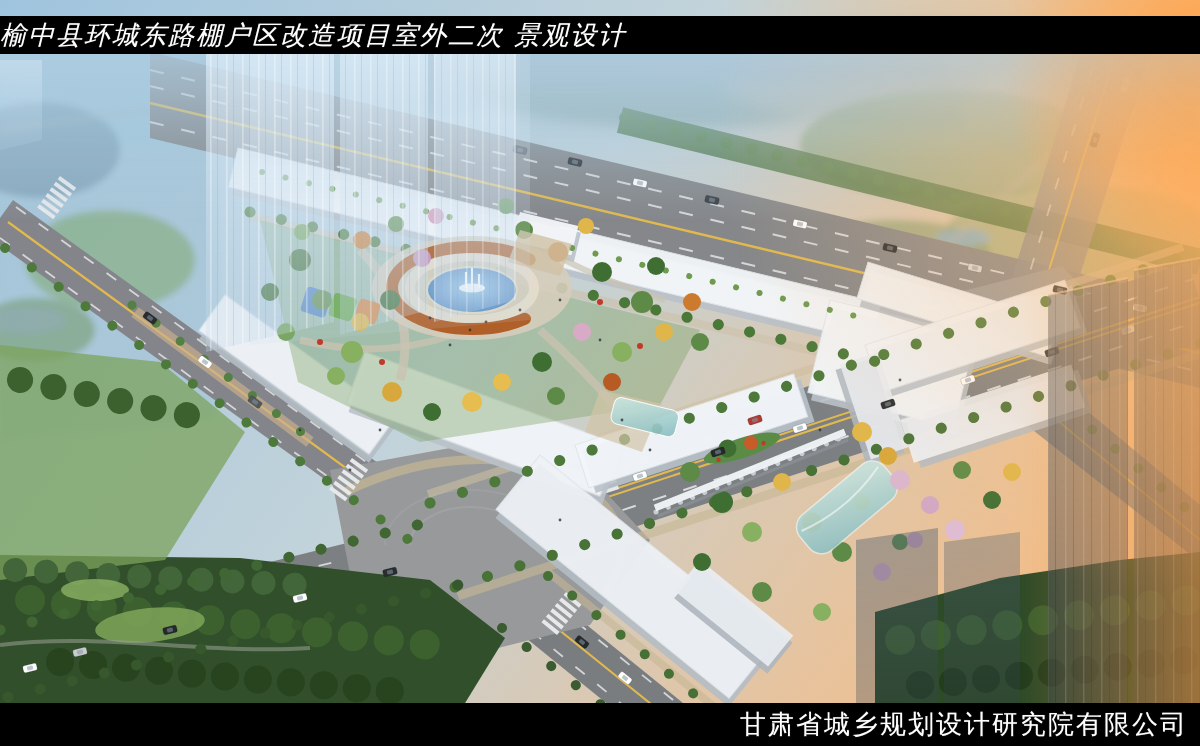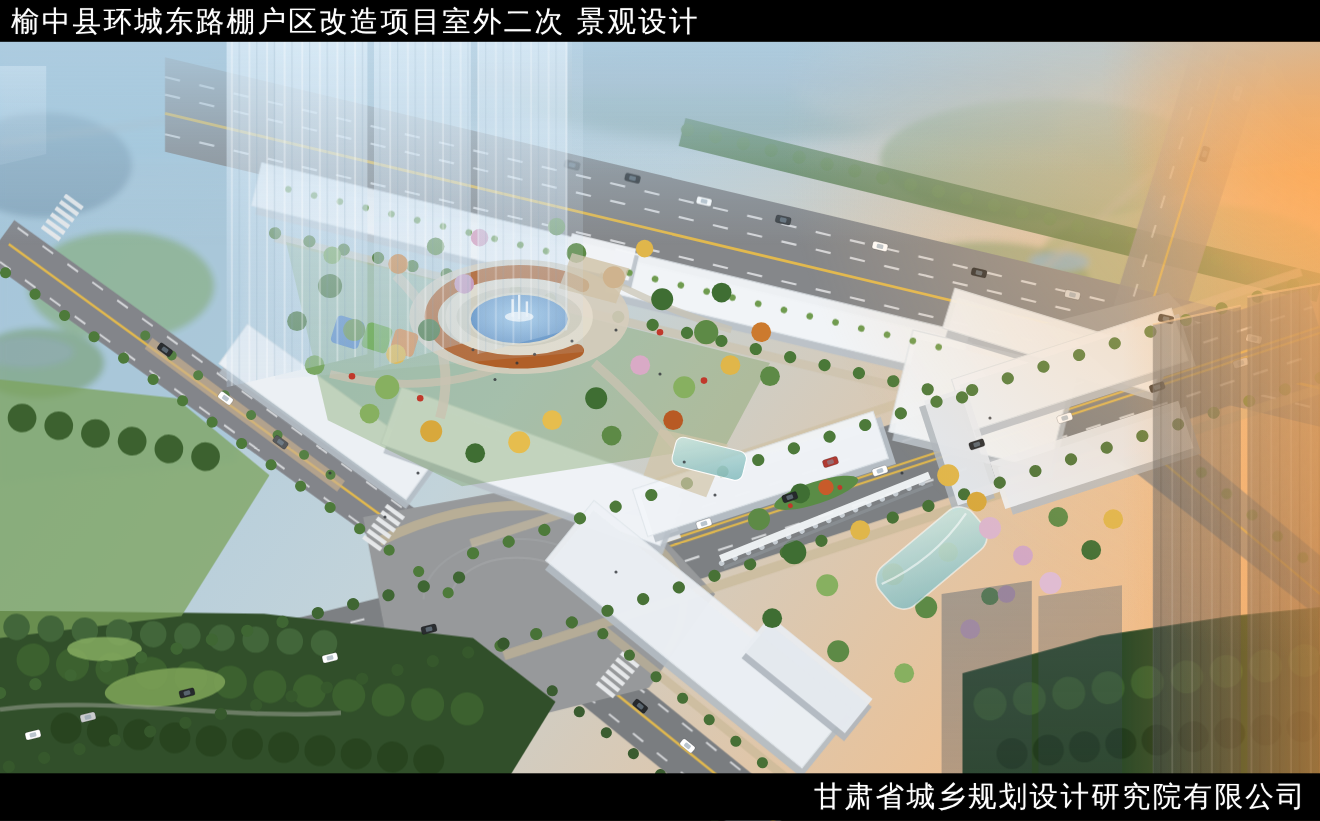--- a/index.html
+++ b/index.html
@@ -1,21 +1,21 @@
 <!DOCTYPE html>
 <html><head>
 <meta charset="utf-8">
 <style>
   html,body{margin:0;padding:0;background:#000;}
   .stage{position:relative;width:1200px;height:746px;overflow:hidden;background:#000;
          font-family:"DejaVu Sans",sans-serif;}
   .render-svg{position:absolute;left:0;top:0;width:1200px;height:746px;display:block;}
   .bar{position:absolute;left:0;right:0;background:#000;color:#fff;display:flex;align-items:center;
        z-index:5;font-family:"DejaVu Serif","DejaVu Sans",serif;}
-  .bar.top{top:0;height:38px;padding-left:10px;}
+  .bar.top{top:16px;height:38px;font-style:italic;}
   .bar.bottom{bottom:0;height:43px;justify-content:flex-end;padding-right:12px;padding-left:48px;}
   .bar .t{font-size:26px;letter-spacing:2px;font-weight:500;white-space:nowrap;
           text-shadow:0 0 1px rgba(255,255,255,.4);}
 </style>
 </head>
 <body>
 
 <div class="stage">
 
 <svg class="render-svg" viewBox="0 0 1200 746" xmlns="http://www.w3.org/2000/svg">

